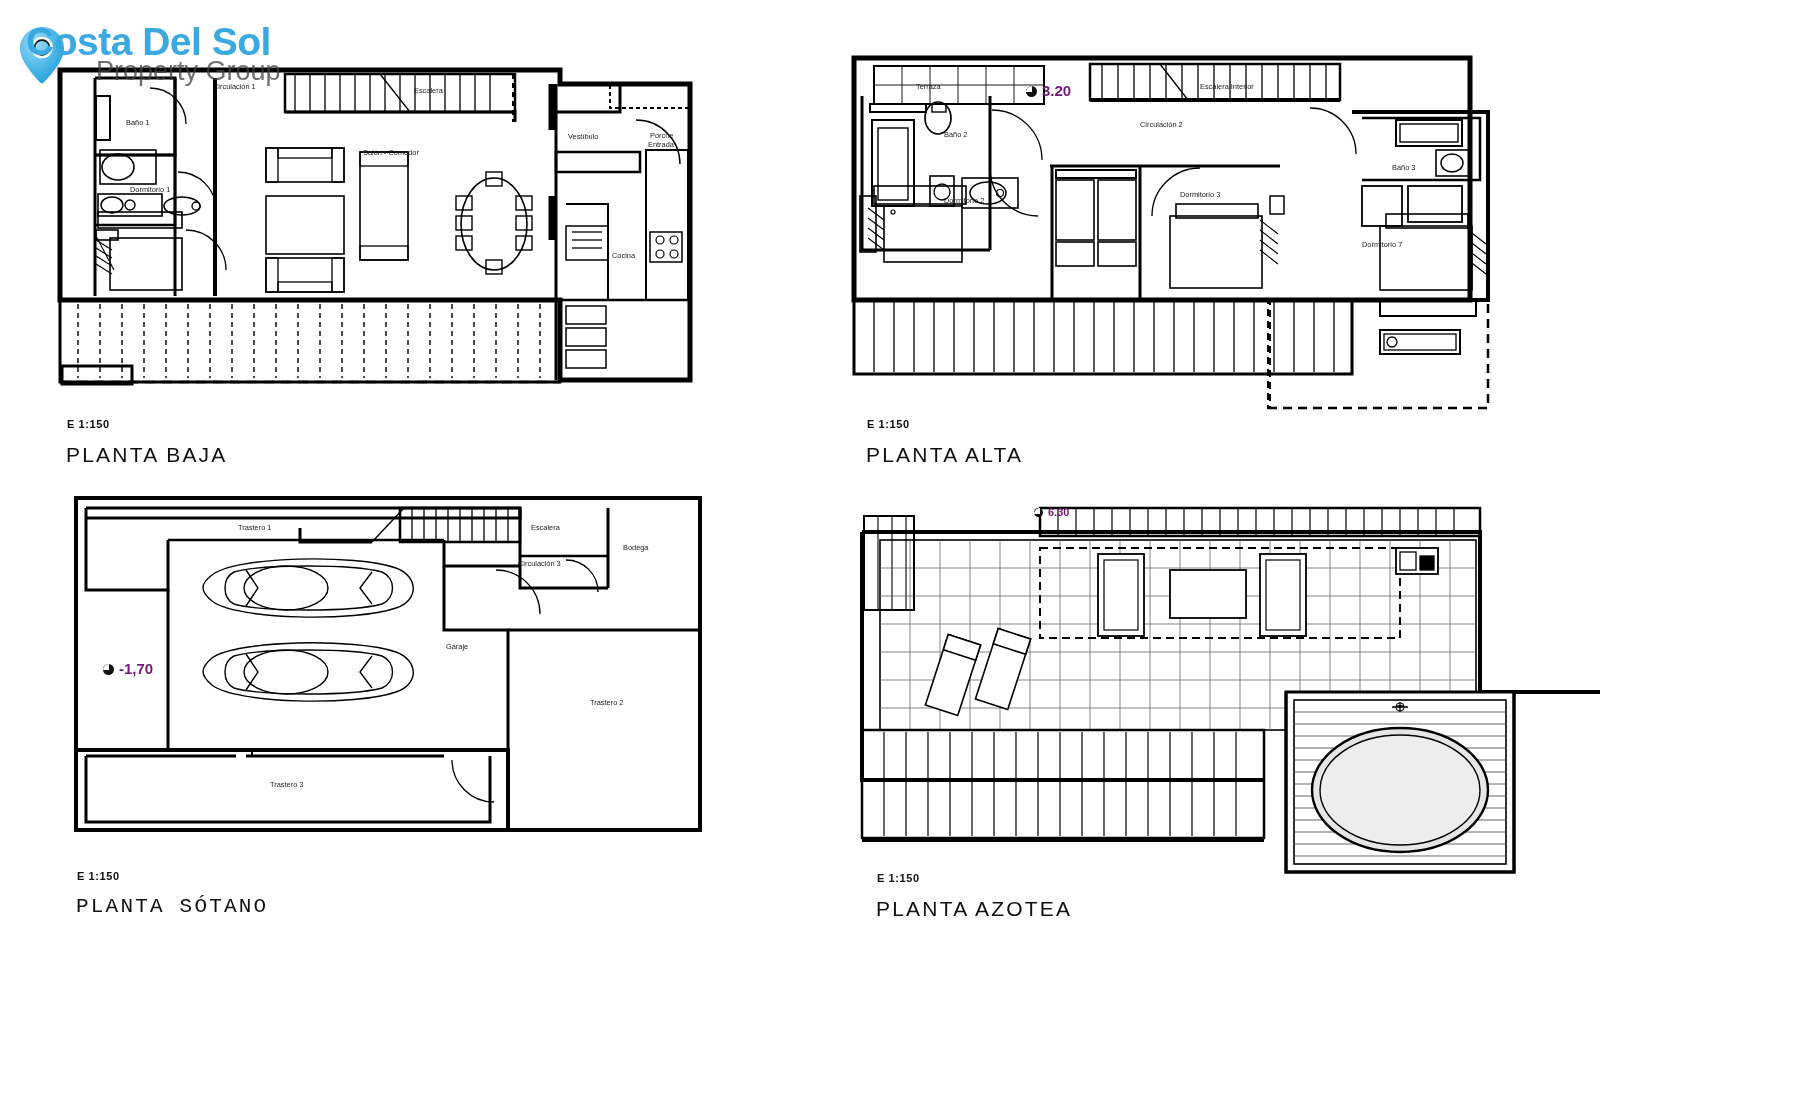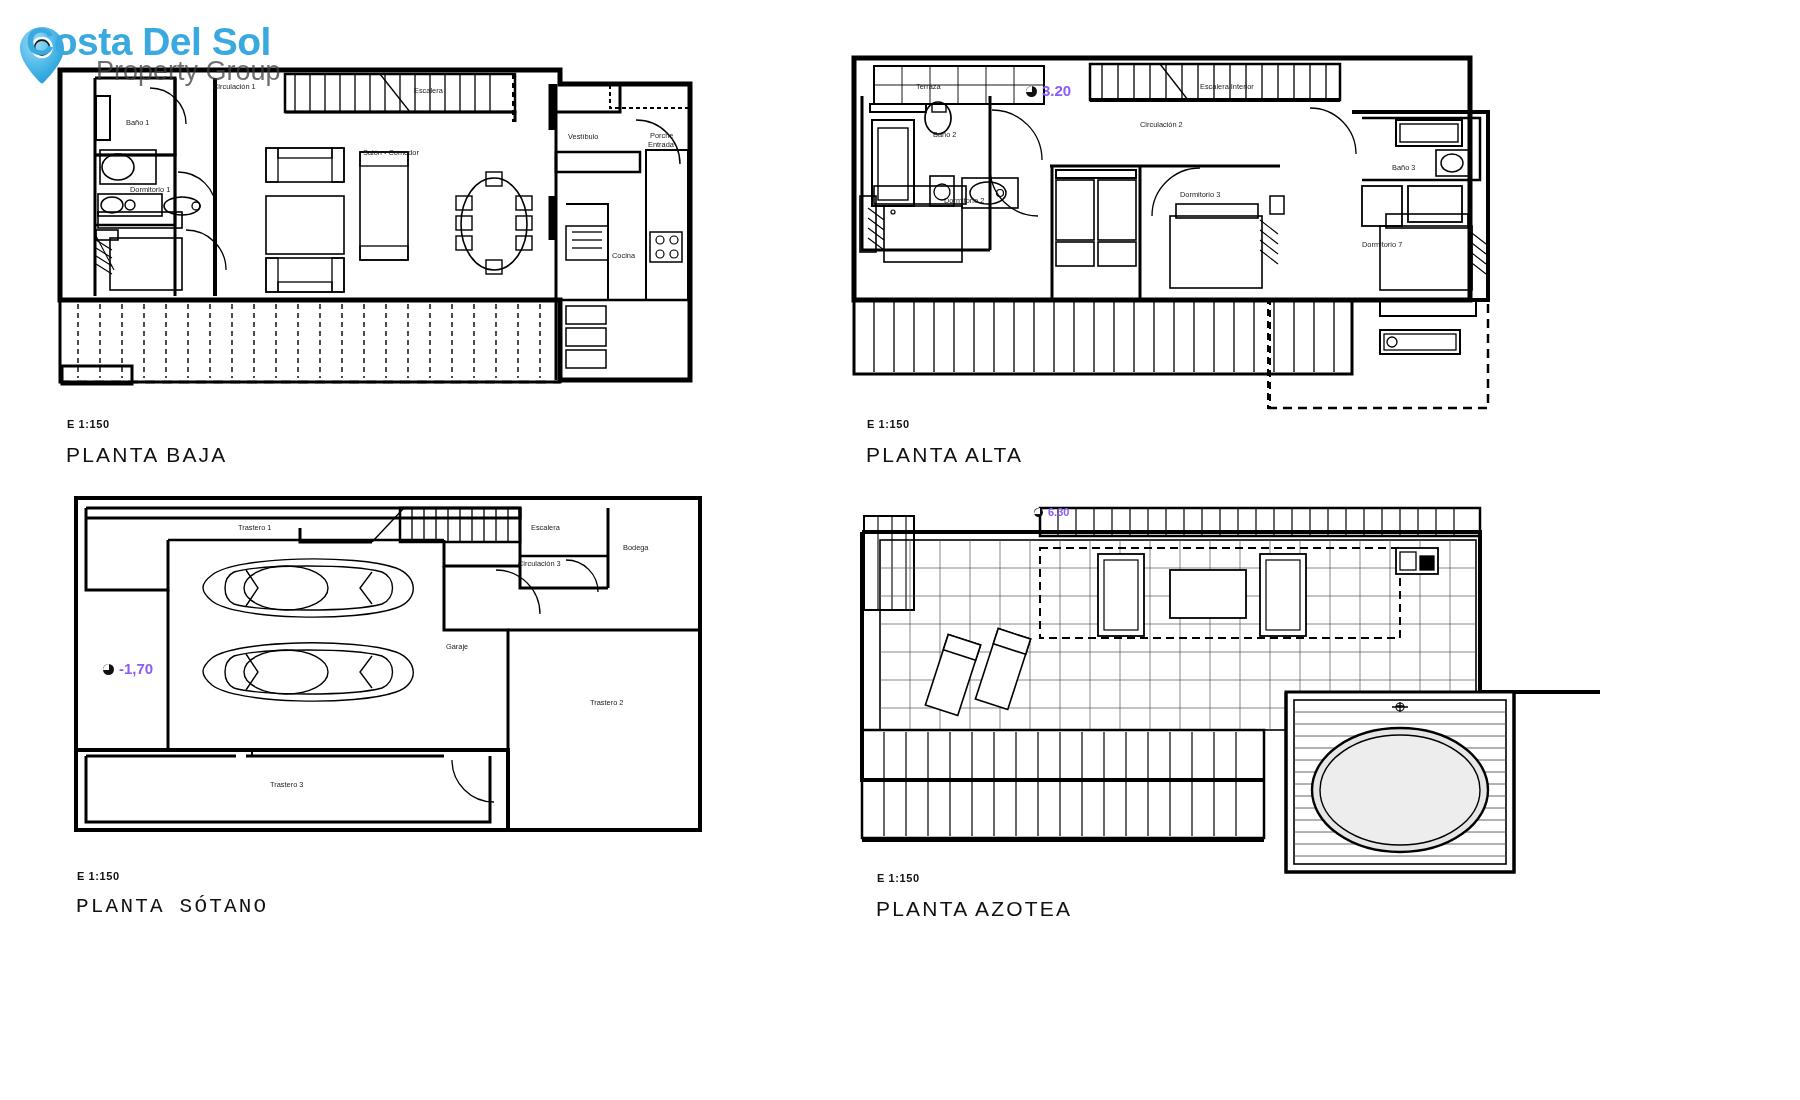--- a/index.html
+++ b/index.html
@@ -16,21 +16,21 @@
 
   
   .panel{position:absolute;}
   .cap{position:absolute;font-size:21px;letter-spacing:2.2px;color:#111;
        font-family:"Liberation Sans",sans-serif;margin-top:47px;}
   .scale{position:absolute;font-size:11px;font-weight:bold;letter-spacing:.6px;color:#111;}
 
   .plan{position:absolute;left:0;top:0;}
   .lbl{position:absolute;font-size:7.4px;color:#1a1a1a;white-space:nowrap;
        font-family:"Liberation Sans",sans-serif;transform-origin:left center;}
-  .lvl{position:absolute;font-size:15px;font-weight:bold;color:#8b5cf6;white-space:nowrap;}
+  .lvl{position:absolute;font-size:15px;font-weight:bold;color:#701a75;white-space:nowrap;}
   .lvl .dot{display:inline-block;width:11px;height:11px;border-radius:50%;
        background:#111;margin-right:5px;vertical-align:-1px;position:relative;}
   .lvl .dot::after{content:"";position:absolute;left:0;top:0;width:5.5px;height:5.5px;
        background:#fff;border-top-left-radius:11px;}
 </style>
 </head>
 <body>
 
 <div id="logo">
   <svg class="pin" viewBox="0 0 52 58">
@@ -321,21 +321,21 @@
       <rect x="544" y="334" width="72" height="16" stroke-width="1.3"></rect>
       <circle cx="552" cy="342" r="5" stroke-width="1.3"></circle>
       <rect x="428" y="300" width="2" height="108" stroke-width="2" stroke-dasharray="7 5"></rect>
       <path d="M428 408 L648 408 L648 300" stroke-width="2.5" stroke-dasharray="9 6" fill="none"></path>
     </g>
   </svg>
 
   <div class="lbl" style="left:76px;top:82px;">Terraza</div>
   <div class="lbl" style="left:360px;top:82px;">Escalera Interior</div>
   <div class="lbl" style="left:300px;top:120px;">Circulación 2</div>
-  <div class="lbl" style="left:93px;top:130px;">Baño 2</div>
+  <div class="lbl" style="left:104px;top:130px;">Baño 2</div>
   <div class="lbl" style="left:552px;top:163px;">Baño 3</div>
   <div class="lbl" style="left:104px;top:196px;">Dormitorio 2</div>
   <div class="lbl" style="left:340px;top:190px;">Dormitorio 3</div>
   <div class="lbl" style="left:522px;top:240px;">Dormitorio 7</div>
 
   <div class="lvl" style="left:186px;top:82px;">
     <span class="dot"></span><span>3.20</span>
   </div>
 
   <div class="cap" style="left:26px;top:396px;">PLANTA ALTA</div>

